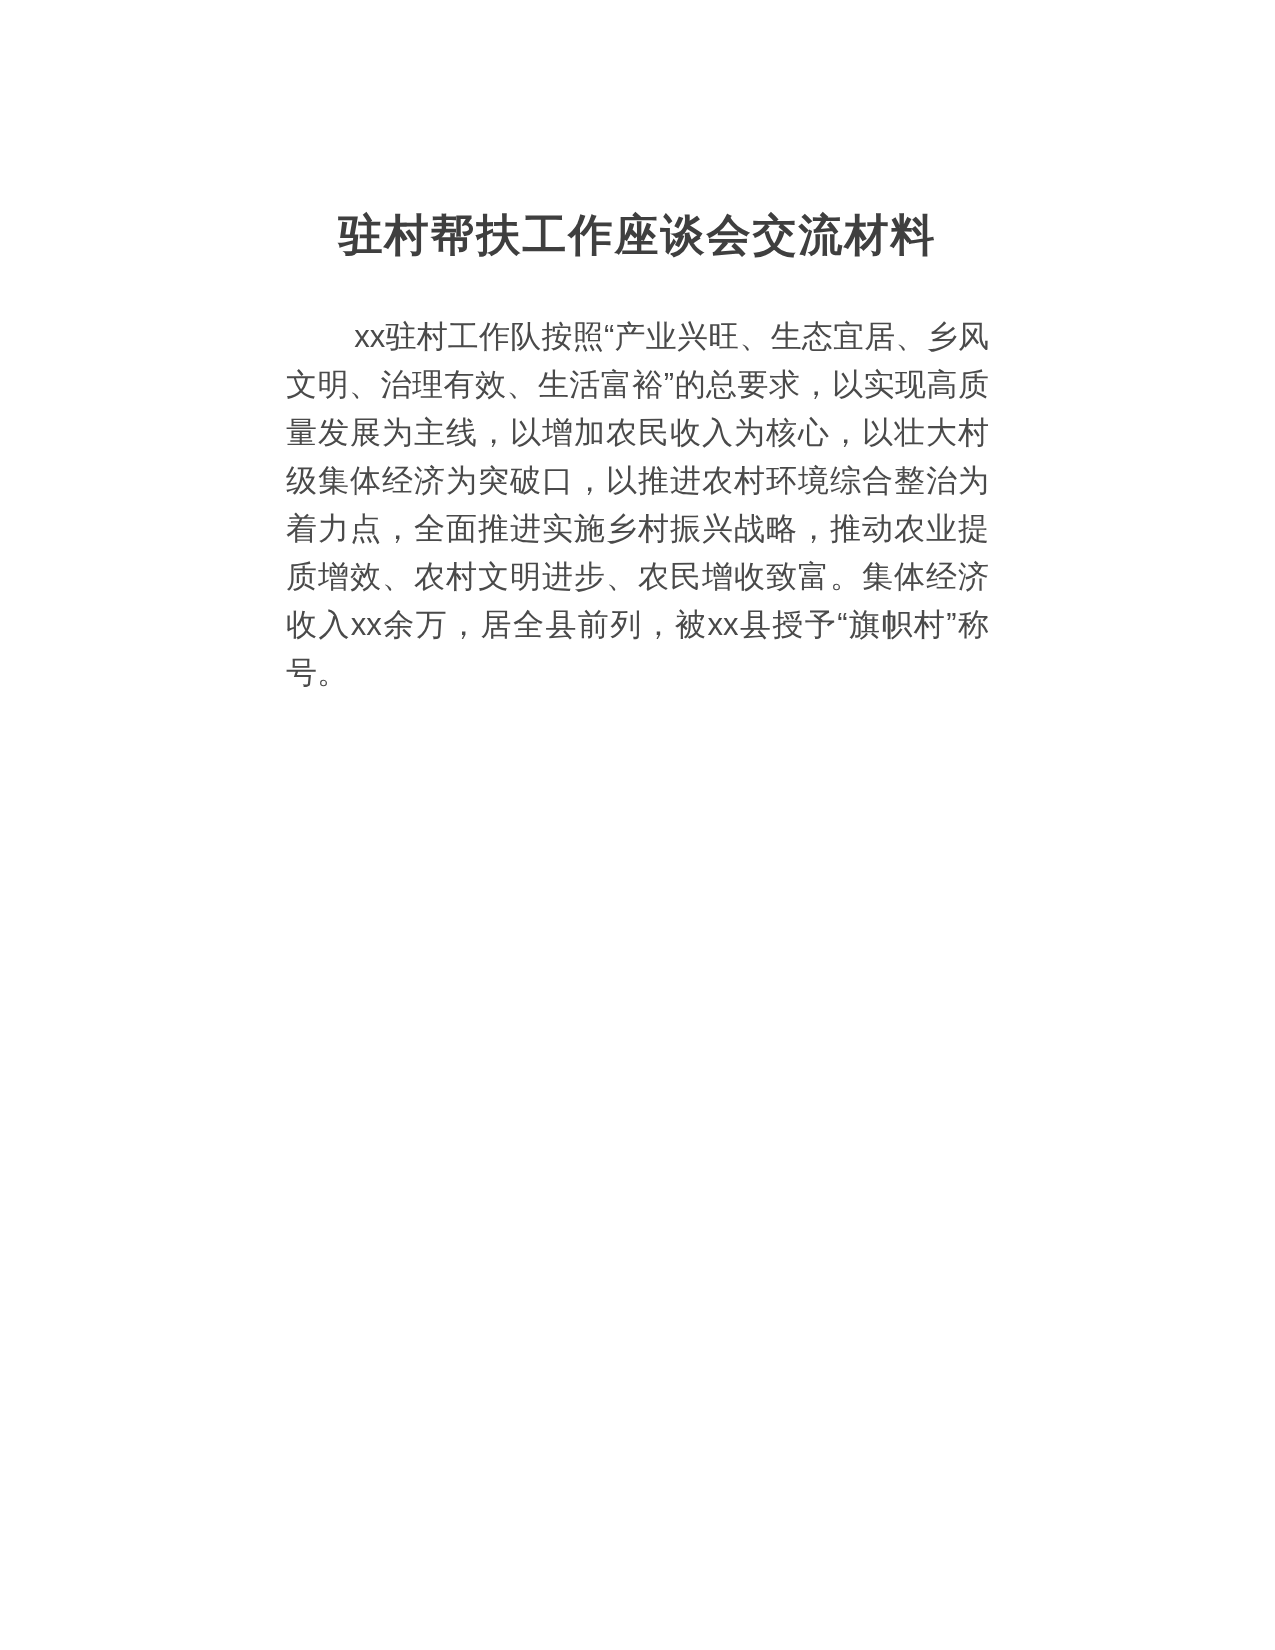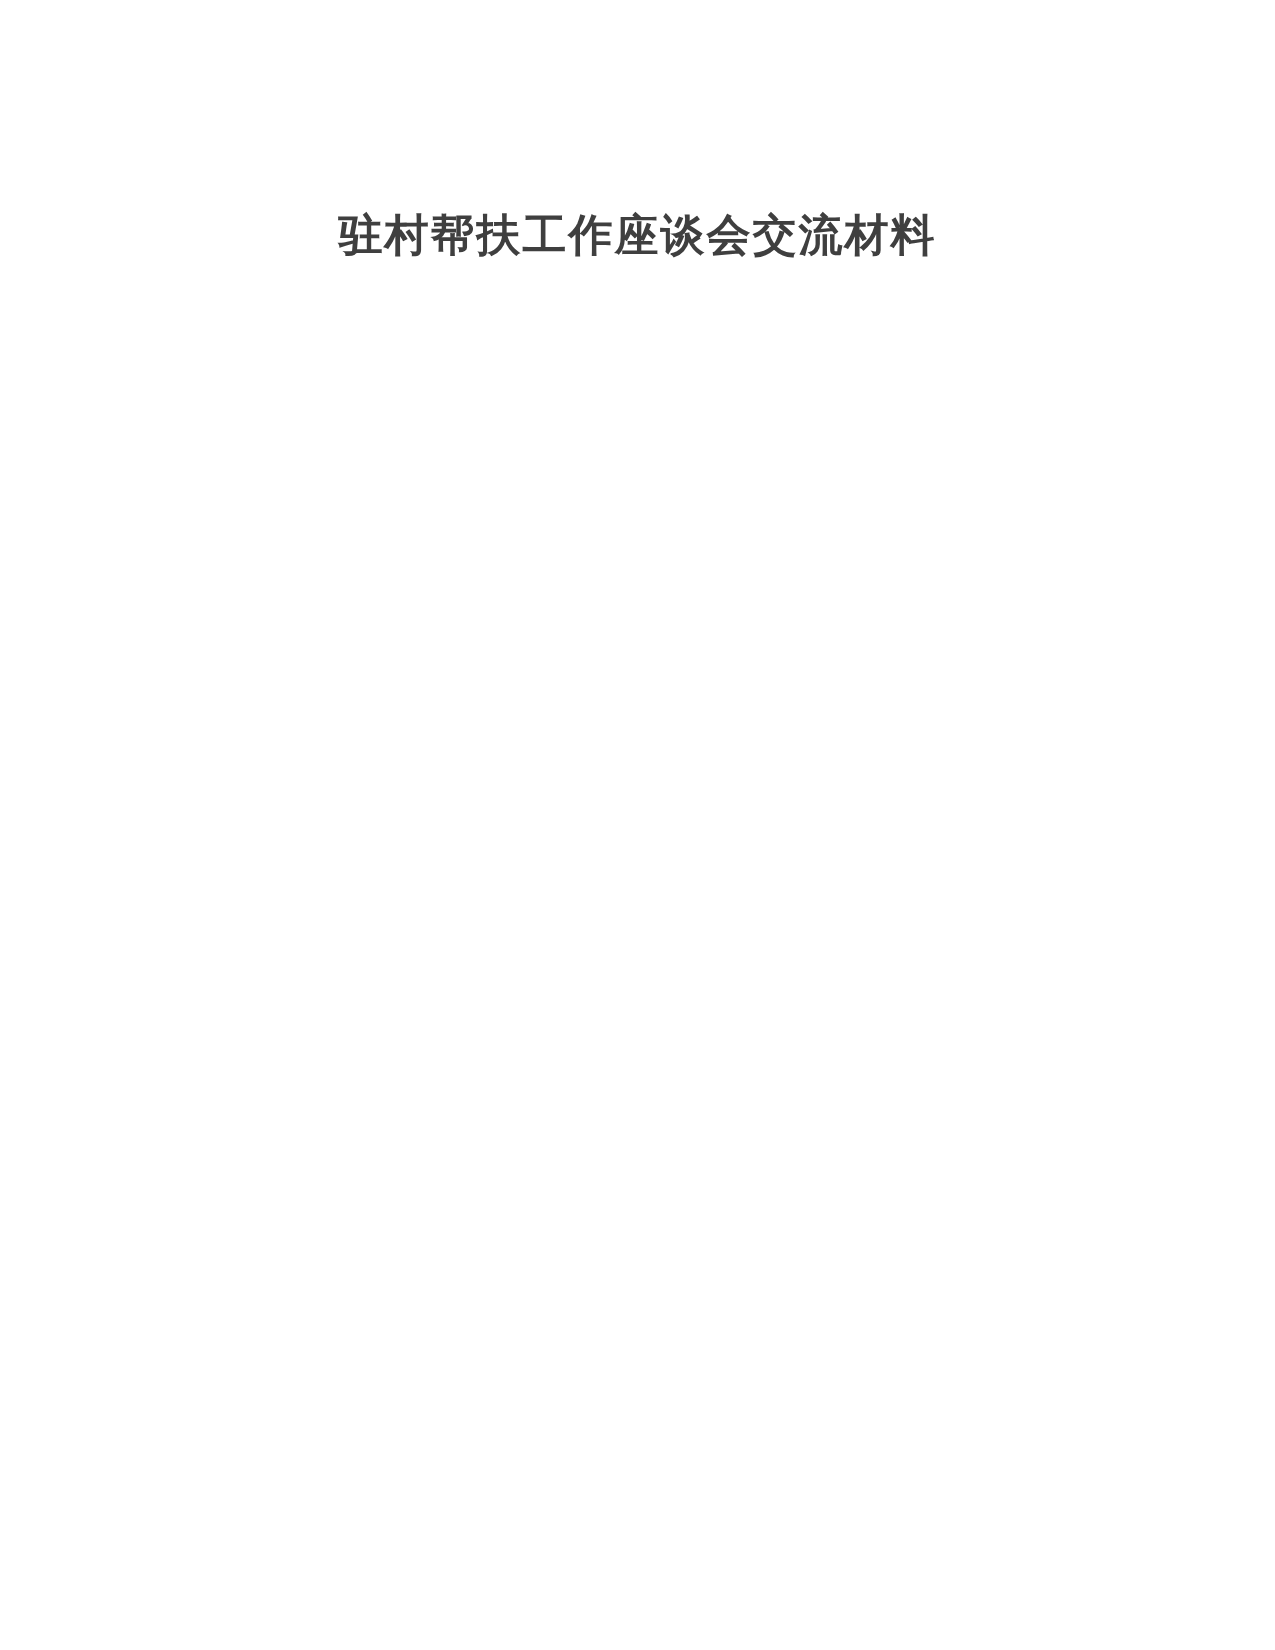--- a/index.html
+++ b/index.html
@@ -57,15 +57,16 @@
   }
 </style>
 </head>
 <body>
 
 <div class="page">
   <h1 class="doc-title">驻村帮扶工作座谈会交流材料</h1>
 
 
 
+  <p class="para">xx驻村工作队按照“产业兴旺、生态宜居、乡风文明、治理有效、生活富裕”的总要求，以实现高质量发展为主线，以增加农民收入为核心，以壮大村级集体经济为突破口，以推进农村环境综合整治为着力点，全面推进实施乡村振兴战略，推动农业提质增效、农村文明进步、农民增收致富。集体经济收入xx余万，居全县前列，被xx县授予“旗帜村”称号。</p>
 
 
 </div>
 
 </body></html>

